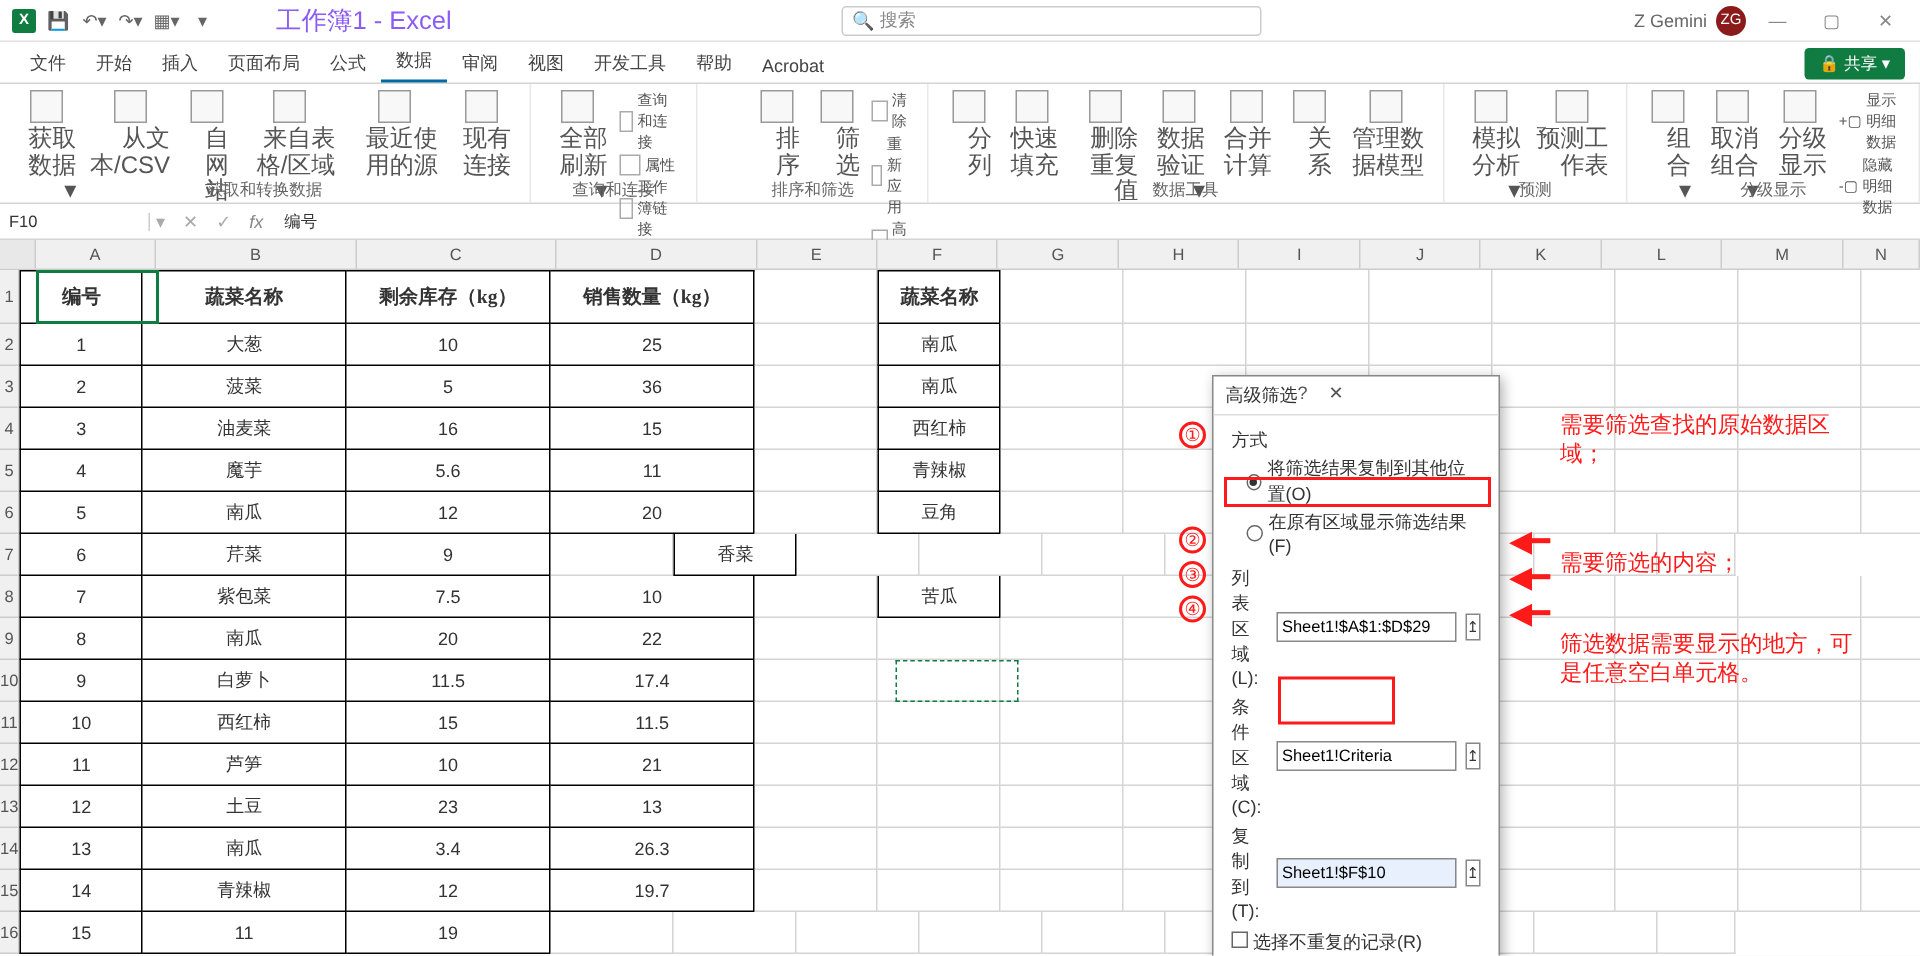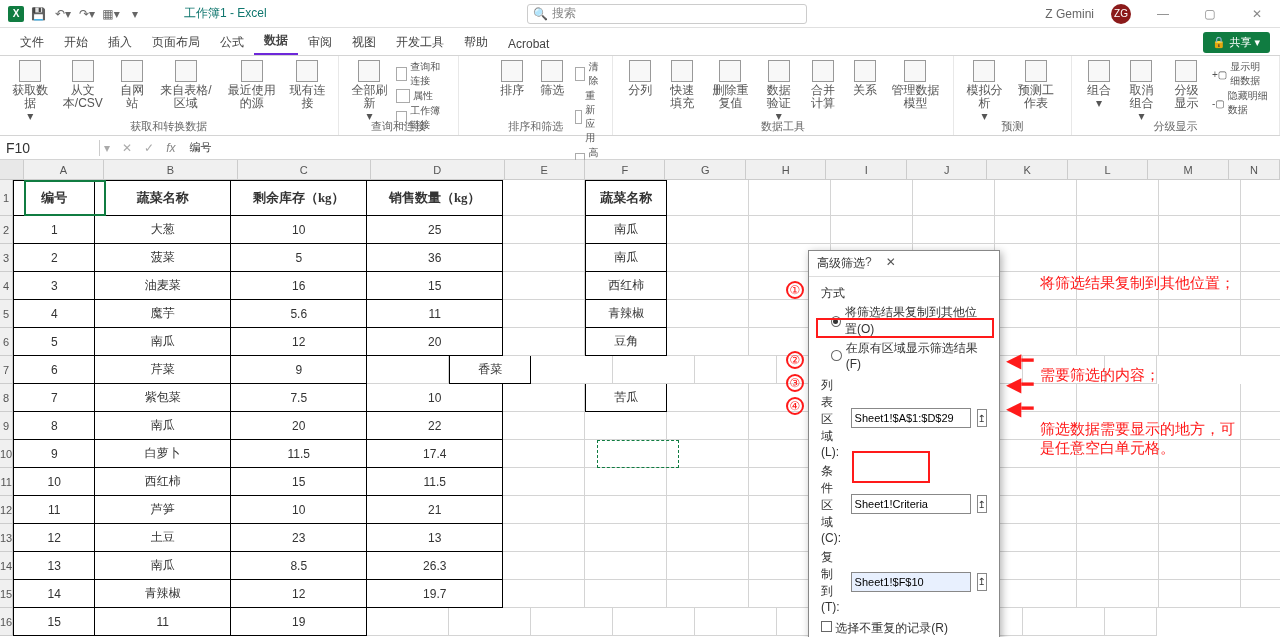--- a/index.html
+++ b/index.html
@@ -1,41 +1,41 @@
 <!DOCTYPE html>
 <html><head>
 <meta charset="utf-8">
 <style>
 *{box-sizing:border-box;margin:0;padding:0;font-family:"Microsoft YaHei",sans-serif}
 body{background:#f3f3f3;font-size:12px;color:#333;width:1280px;height:637px;overflow:hidden;position:relative}
 .titlebar{height:28px;background:#fff;display:flex;align-items:center;padding:0 8px;border-bottom:1px solid #e0e0e0}
 .titlebar .qat{display:flex;gap:6px;align-items:center}
 .titlebar .logo{width:16px;height:16px;background:#107c41;color:#fff;display:flex;align-items:center;justify-content:center;font-size:10px;font-weight:bold;border-radius:2px}
 .titlebar .qbtn{width:18px;height:18px;display:flex;align-items:center;justify-content:center;color:#666;cursor:pointer}
-.titlebar .doctitle{margin-left:40px;color:#0f766e;font-size:12px}
+.titlebar .doctitle{margin-left:40px;color:#8b5cf6;font-size:17px}
 .titlebar .search{margin-left:260px;width:280px;height:20px;border:1px solid #ccc;border-radius:3px;display:flex;align-items:center;padding:0 6px;color:#888}
-.titlebar .user{margin-left:auto;display:flex;align-items:center;gap:17px;color:#666}
+.titlebar .user{margin-left:auto;display:flex;align-items:center;gap:6px;color:#666}
 .titlebar .avatar{width:20px;height:20px;background:#8b1a1a;color:#fff;border-radius:50%;display:flex;align-items:center;justify-content:center;font-size:10px}
 .titlebar .winbtn{width:30px;height:20px;display:flex;align-items:center;justify-content:center;color:#888}
 .tabs{height:28px;background:#fff;display:flex;align-items:flex-end;padding:0 10px;border-bottom:1px solid #d4d4d4}
 .tabs .tab{padding:4px 10px;color:#444;cursor:pointer;font-size:12px}
-.tabs .tab.active{border-bottom:2px solid #6d28d9;font-weight:bold}
+.tabs .tab.active{border-bottom:2px solid #0369a1;font-weight:normal}
 .tabs .share{margin-left:auto;background:#107c41;color:#fff;padding:3px 10px;border-radius:3px;font-size:11px;margin-bottom:2px}
 .ribbon{height:80px;background:#fff;border-bottom:1px solid #d4d4d4;display:flex}
 .rgroup{border-right:1px solid #e8e8e8;padding:2px 8px;display:flex;flex-direction:column;justify-content:space-between;align-items:center}
 .rgroup .items{display:flex;gap:2px;align-items:flex-start;height:60px}
 .rgroup .label{font-size:11px;color:#666;text-align:center;padding:1px 0}
 .rbtn{display:flex;flex-direction:column;align-items:center;padding:2px 4px;cursor:pointer;min-width:38px}
 .rbtn .icn{width:22px;height:22px;border:1px solid #999;background:#f8f8f8;margin-bottom:2px}
-.rbtn .txt{font-size:12px;color:#555;text-align:center;line-height:1.1}
+.rbtn .txt{font-size:16px;color:#555;text-align:right;line-height:1.1}
 .rsmall{display:flex;flex-direction:column;gap:1px;padding:2px}
 .rsmall .row{display:flex;align-items:center;gap:3px;font-size:10px;color:#555;cursor:pointer}
 .rsmall .sicn{width:14px;height:14px;border:1px solid #aaa}
 .namebox{height:24px;background:#fff;border-bottom:1px solid #d4d4d4;display:flex;align-items:center}
-.namebox .nb{width:100px;border-right:1px solid #ccc;padding:0 6px;font-size:14px}
+.namebox .nb{width:100px;border-right:1px solid #ccc;padding:0 6px;font-size:11px}
 .namebox .fx{padding:0 8px;color:#888;font-style:italic}
 .namebox .fbar{flex:1;padding:0 6px;font-size:11px}
 .grid{position:relative;background:#fff;height:478px;overflow:hidden}
 .colhdr{display:flex;height:20px;background:#f0f0f0;border-bottom:1px solid #ccc}
 .corner{width:24px;border-right:1px solid #ccc;background:#e8e8e8}
 .ch{border-right:1px solid #ccc;text-align:center;font-size:11px;color:#555;line-height:20px}
 .rowarea{display:flex}
 .rowhdrs{width:24px}
 .rh{height:28px;border-bottom:1px solid #ccc;border-right:1px solid #ccc;background:#f0f0f0;text-align:center;font-size:11px;color:#555;line-height:28px}
 .cells{position:relative}
@@ -513,21 +513,21 @@
           <div class="cell wI"></div>
           <div class="cell wJ"></div>
           <div class="cell wK"></div>
           <div class="cell wL"></div>
           <div class="cell wM"></div>
           <div class="cell wN"></div>
         </div>
         <div class="crow">
           <div class="cell wA" style="border-right: 1px solid rgb(0, 0, 0); border-bottom: 1px solid rgb(0, 0, 0); border-left: 1px solid rgb(0, 0, 0);">13</div>
           <div class="cell wB" style="border-right: 1px solid rgb(0, 0, 0); border-bottom: 1px solid rgb(0, 0, 0);">南瓜</div>
-          <div class="cell wC" style="border-right: 1px solid rgb(0, 0, 0); border-bottom: 1px solid rgb(0, 0, 0);">8.5</div>
+          <div class="cell wC" style="border-right: 1px solid rgb(0, 0, 0); border-bottom: 1px solid rgb(0, 0, 0);">3.4</div>
           <div class="cell wD" style="border-right: 1px solid rgb(0, 0, 0); border-bottom: 1px solid rgb(0, 0, 0);">26.3</div>
           <div class="cell wE"></div>
           <div class="cell wF"></div>
           <div class="cell wG"></div>
           <div class="cell wH"></div>
           <div class="cell wI"></div>
           <div class="cell wJ"></div>
           <div class="cell wK"></div>
           <div class="cell wL"></div>
           <div class="cell wM"></div>
@@ -614,15 +614,15 @@
 
 <div class="circle" style="left:786px;top:281px">①</div>
 <div class="circle" style="left:786px;top:351px">②</div>
 <div class="circle" style="left:786px;top:374px">③</div>
 <div class="circle" style="left:786px;top:397px">④</div>
 <div class="redbox" style="left:816px;top:318px;width:178px;height:20px"></div>
 <div class="redbox" style="left:852px;top:451px;width:78px;height:32px"></div>
 <div class="arrow" style="left:1006px;top:348px">◀━</div>
 <div class="arrow" style="left:1006px;top:372px">◀━</div>
 <div class="arrow" style="left:1006px;top:396px">◀━</div>
-<div class="anno" style="left:1040px;top:274px;width:200px">将筛选结果复制到其他位置；</div>
+<div class="anno" style="left:1040px;top:274px;width:200px">需要筛选查找的原始数据区域；</div>
 <div class="anno" style="left:1040px;top:366px;width:200px">需要筛选的内容；</div>
 <div class="anno" style="left:1040px;top:420px;width:200px">筛选数据需要显示的地方，可是任意空白单元格。</div>
 
 </body></html>

